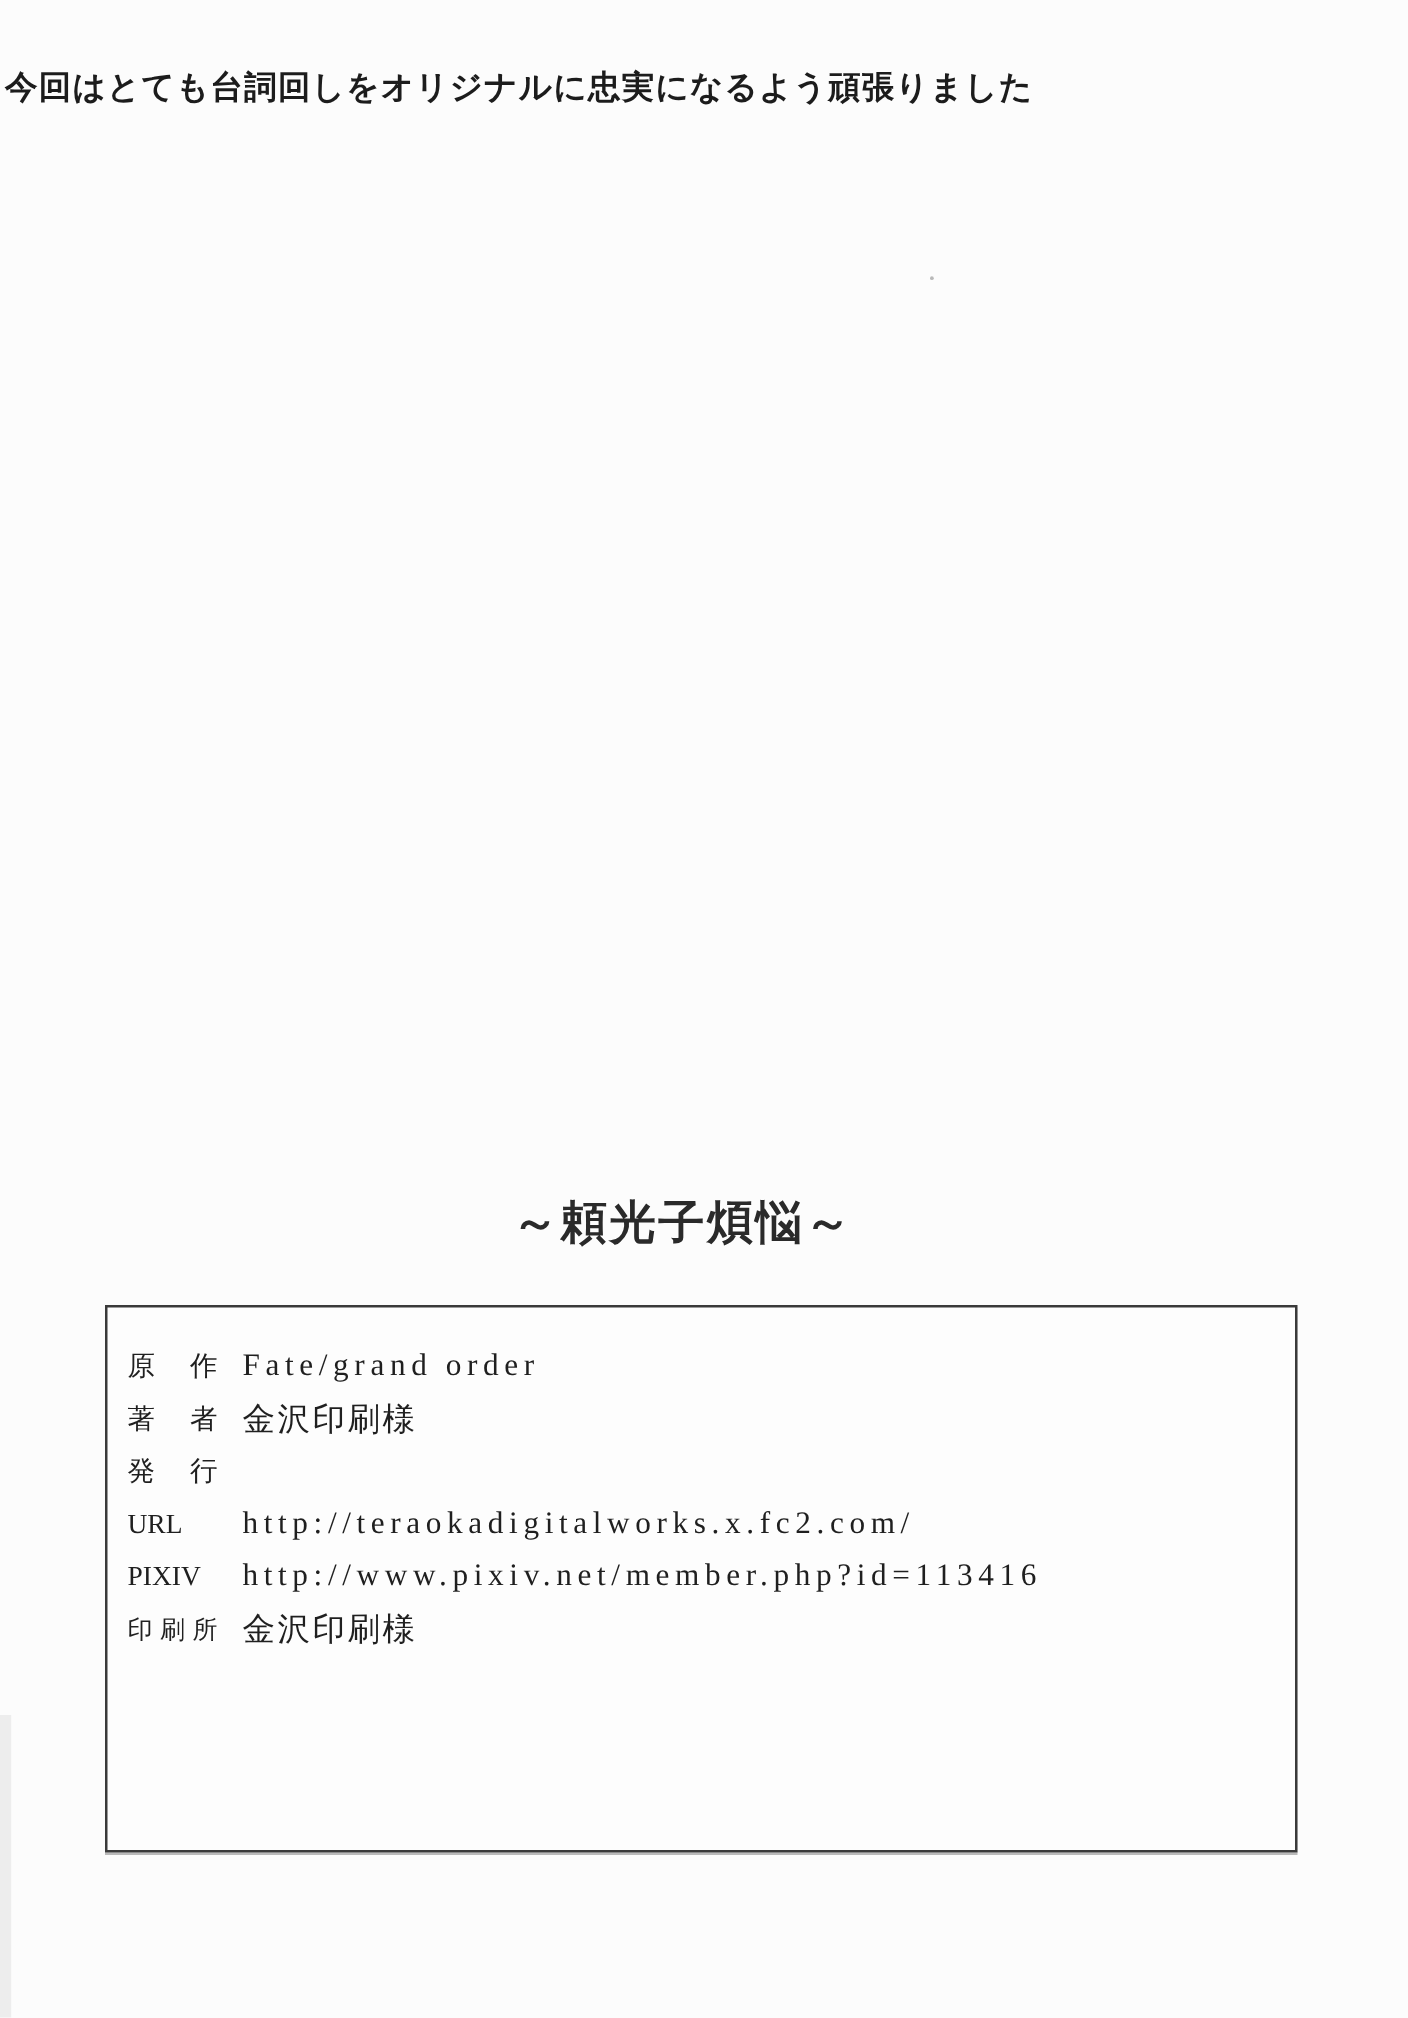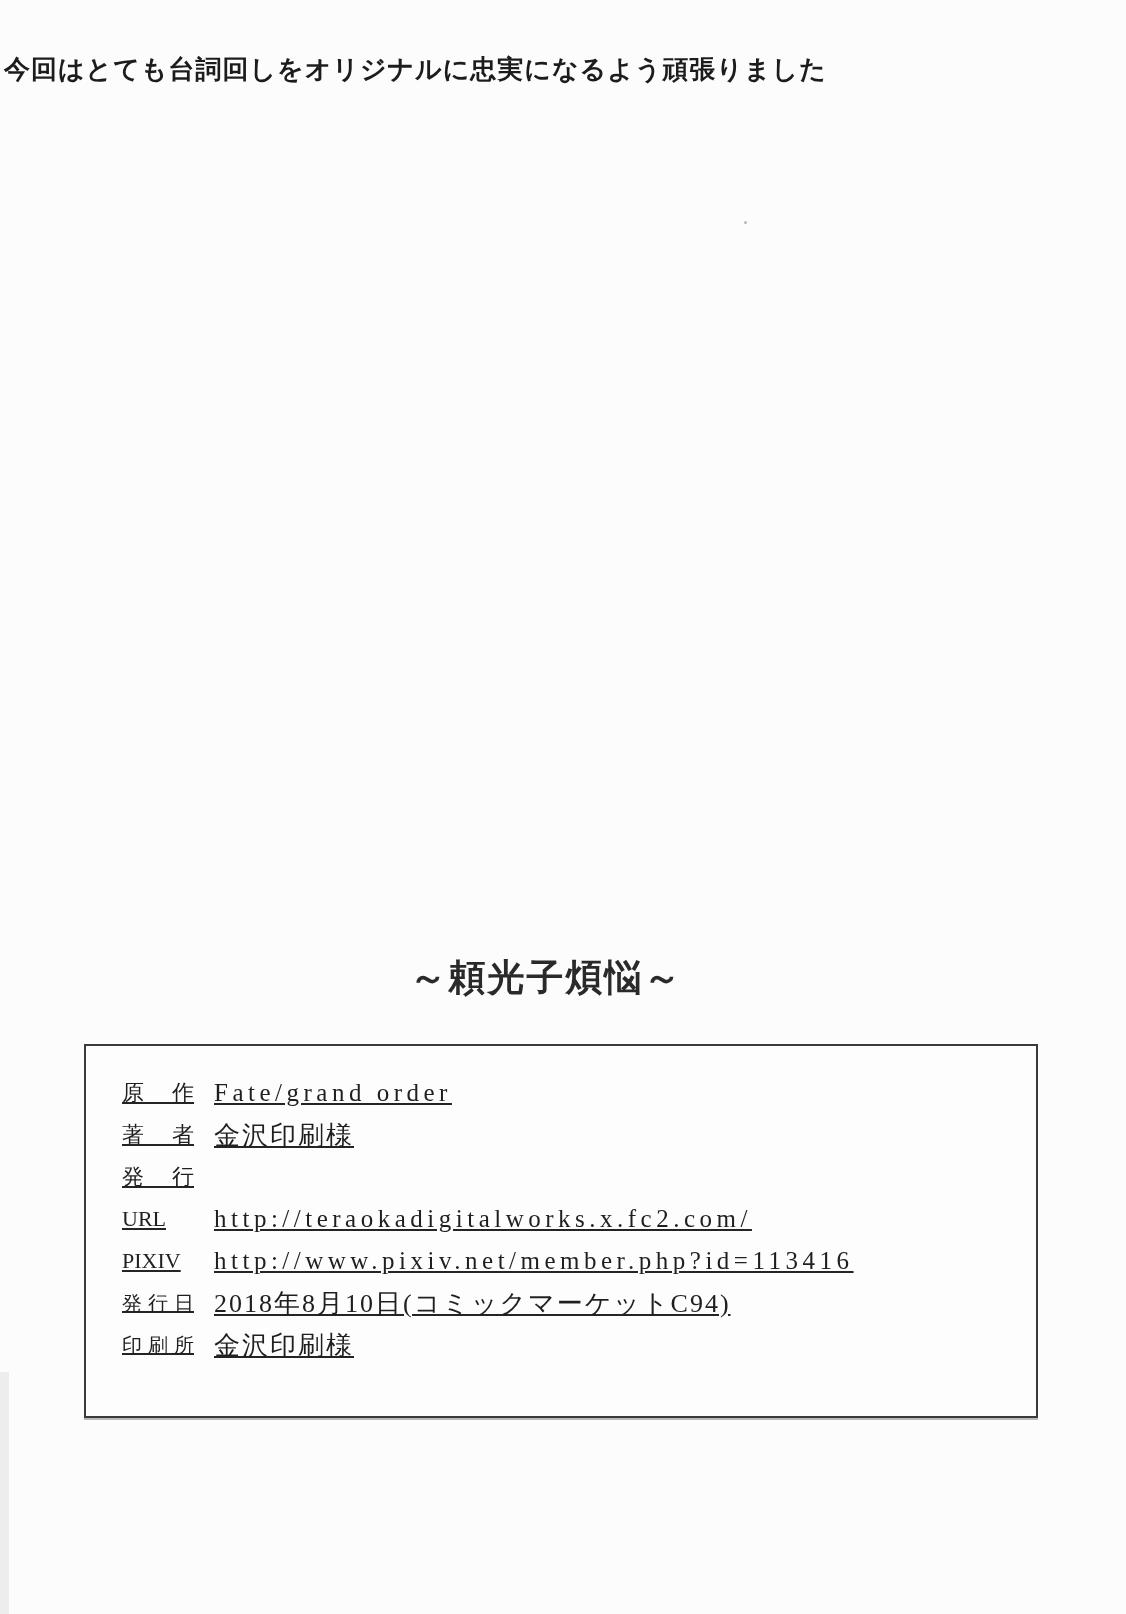--- a/index.html
+++ b/index.html
@@ -31,26 +31,25 @@
     font-size: 37px;
     font-weight: 700;
     letter-spacing: 2px;
     color: #2a2a2a;
   }
   .colophon-box {
     position: absolute;
     left: 84px;
     top: 1044px;
     width: 954px;
-    height: 374px;
+    height: 438px;
     background: #fdfdfd;
     border: 2px solid #3a3a3a;
     box-shadow: 0 2px 0 rgba(60,60,60,0.35);
-    padding: 26px 20px 0 36px;
-    text-decoration: underline;
+    padding: 26px 20px 0 16px;
   }
   .credit-row {
     display: flex;
     align-items: center;
     height: 42px;
   }
   .credit-label {
     display: inline-block;
     width: 72px;
     font-size: 22px;
@@ -118,24 +117,20 @@
   <div class="credit-row">
     <span class="credit-label">URL</span>
     <span class="credit-value latin">http://teraokadigitalworks.x.fc2.com/</span>
   </div>
 
   <div class="credit-row">
     <span class="credit-label">PIXIV</span>
     <span class="credit-value latin">http://www.pixiv.net/member.php?id=113416</span>
   </div>
 
-  <div class="credit-row">
-    <span class="credit-label small">発行日</span>
-    <span class="credit-value">2018年8月10日(コミックマーケットC94)</span>
-  </div>
 
   <div class="credit-row">
     <span class="credit-label small">印刷所</span>
     <span class="credit-value">金沢印刷様</span>
   </div>
 
 </div>
 
 <div class="scan-edge"></div>
 

